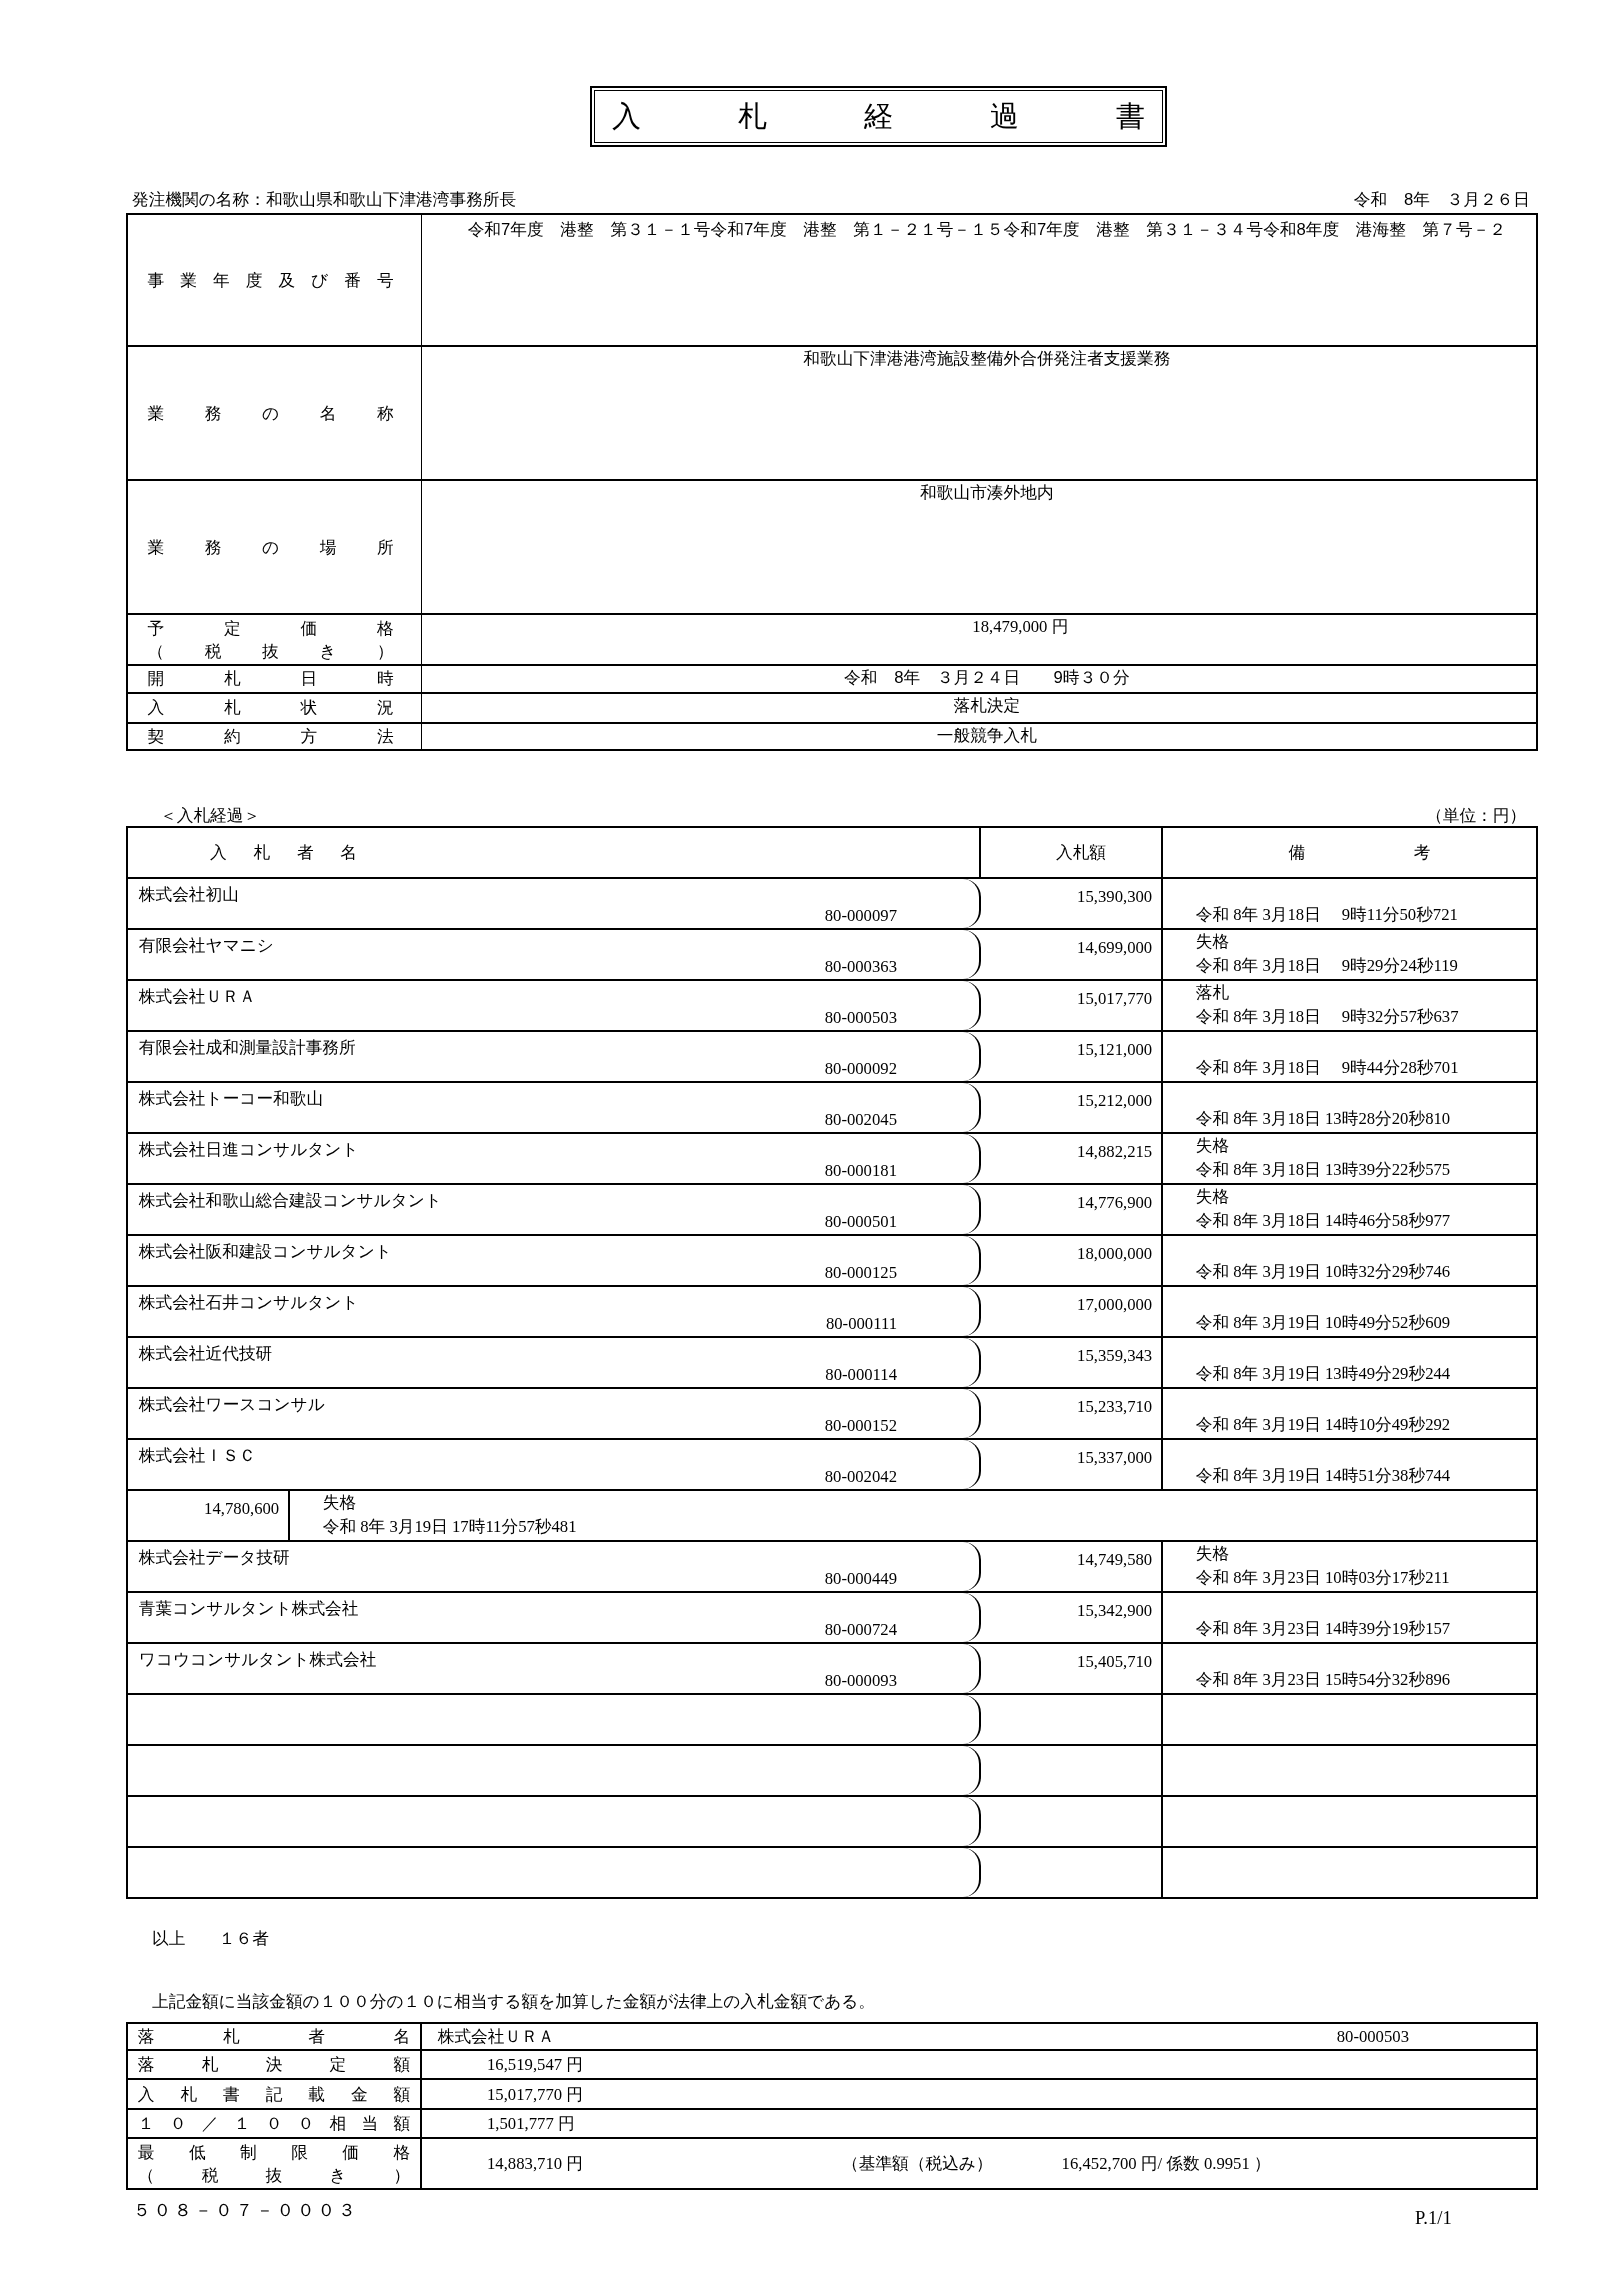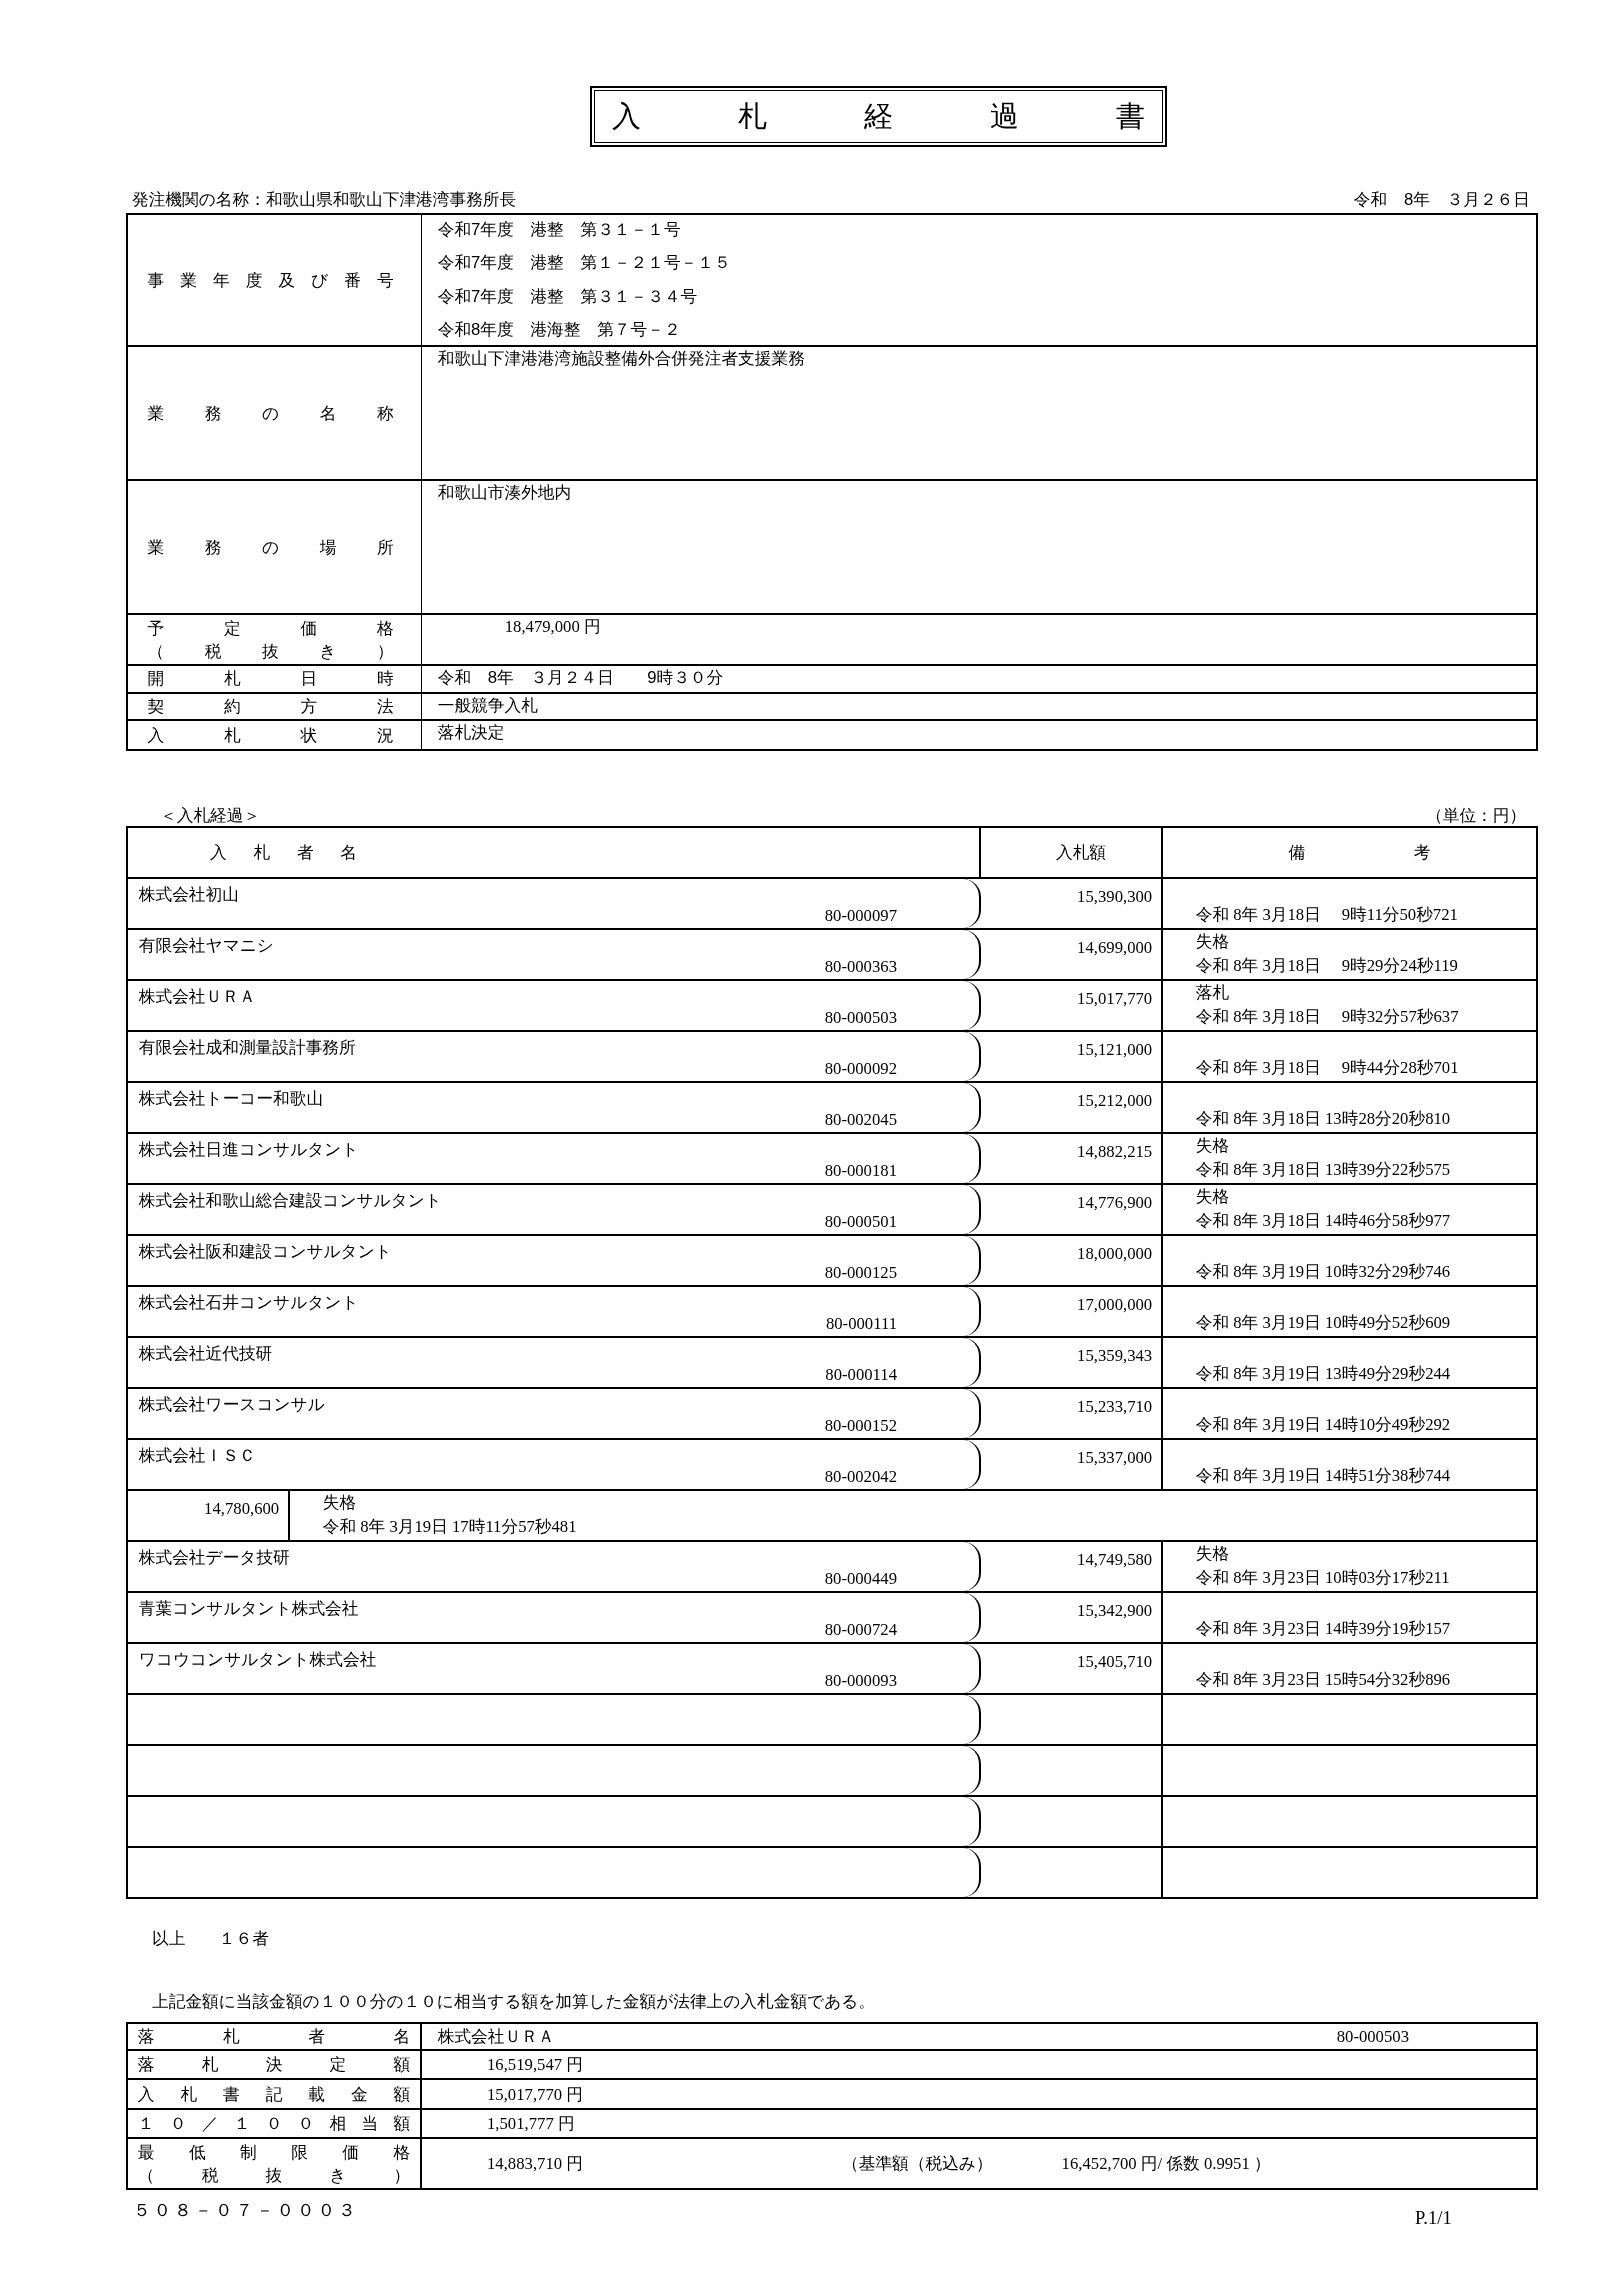--- a/index.html
+++ b/index.html
@@ -16,21 +16,21 @@
 
   
   .org-line{position:absolute;left:132px;top:188px;width:1398px;display:flex;justify-content:space-between;}
 
   
   .info-table{position:absolute;left:126px;top:213px;width:1412px;border:2.9px solid #000;box-sizing:border-box;}
   .irow{display:flex;border-top:2.9px solid #000;}
   .irow:first-child{border-top:none;}
   .ilabel{width:294px;border-right:1px solid #000;box-sizing:border-box;display:flex;flex-direction:column;
           justify-content:center;padding:0 27.4px 0 19.6px;}
-  .ival{flex:1;display:flex;flex-direction:column;justify-content:space-between;padding-left:15.7px;}
+  .ival{flex:1;display:flex;flex-direction:row;justify-content:center;padding-left:15.7px;}
   .h-proj{height:130px}.h-name{height:132px}.h-place{height:132px}.h-price{height:49px}.h-small{height:25.5px}.h-stat{height:28px}
   .proj-line{line-height:30px;white-space:pre;}
   .indent{padding-left:67px;}
 
   
   .bid-caption{position:absolute;left:160px;top:804px;}
   .bid-unit{position:absolute;left:1426px;top:804px;}
 
   
   .bid-table{position:absolute;left:126px;top:826px;width:1412px;border:2.9px solid #000;box-sizing:border-box;}
@@ -123,34 +123,34 @@
       </div>
     </div>
     <div class="irow h-small">
       <div class="ilabel">
         <span class="jfy">開札日時</span>
       </div>
       <div class="ival">
         <span>令和　8年　３月２４日　　9時３０分</span>
       </div>
     </div>
+    <div class="irow h-stat">
+      <div class="ilabel">
+        <span class="jfy">入札状況</span>
+      </div>
+      <div class="ival">
+        <span>落札決定</span>
+      </div>
+    </div>
     <div class="irow h-small">
       <div class="ilabel">
         <span class="jfy">契約方法</span>
       </div>
       <div class="ival">
         <span>一般競争入札</span>
-      </div>
-    </div>
-    <div class="irow h-stat">
-      <div class="ilabel">
-        <span class="jfy">入札状況</span>
-      </div>
-      <div class="ival">
-        <span>落札決定</span>
       </div>
     </div>
   </div>
 
   <span class="bid-caption">＜入札経過＞</span>
   <span class="bid-unit">（単位：円）</span>
 
   <div class="bid-table">
     <div class="brow head">
       <div class="hd-name">

